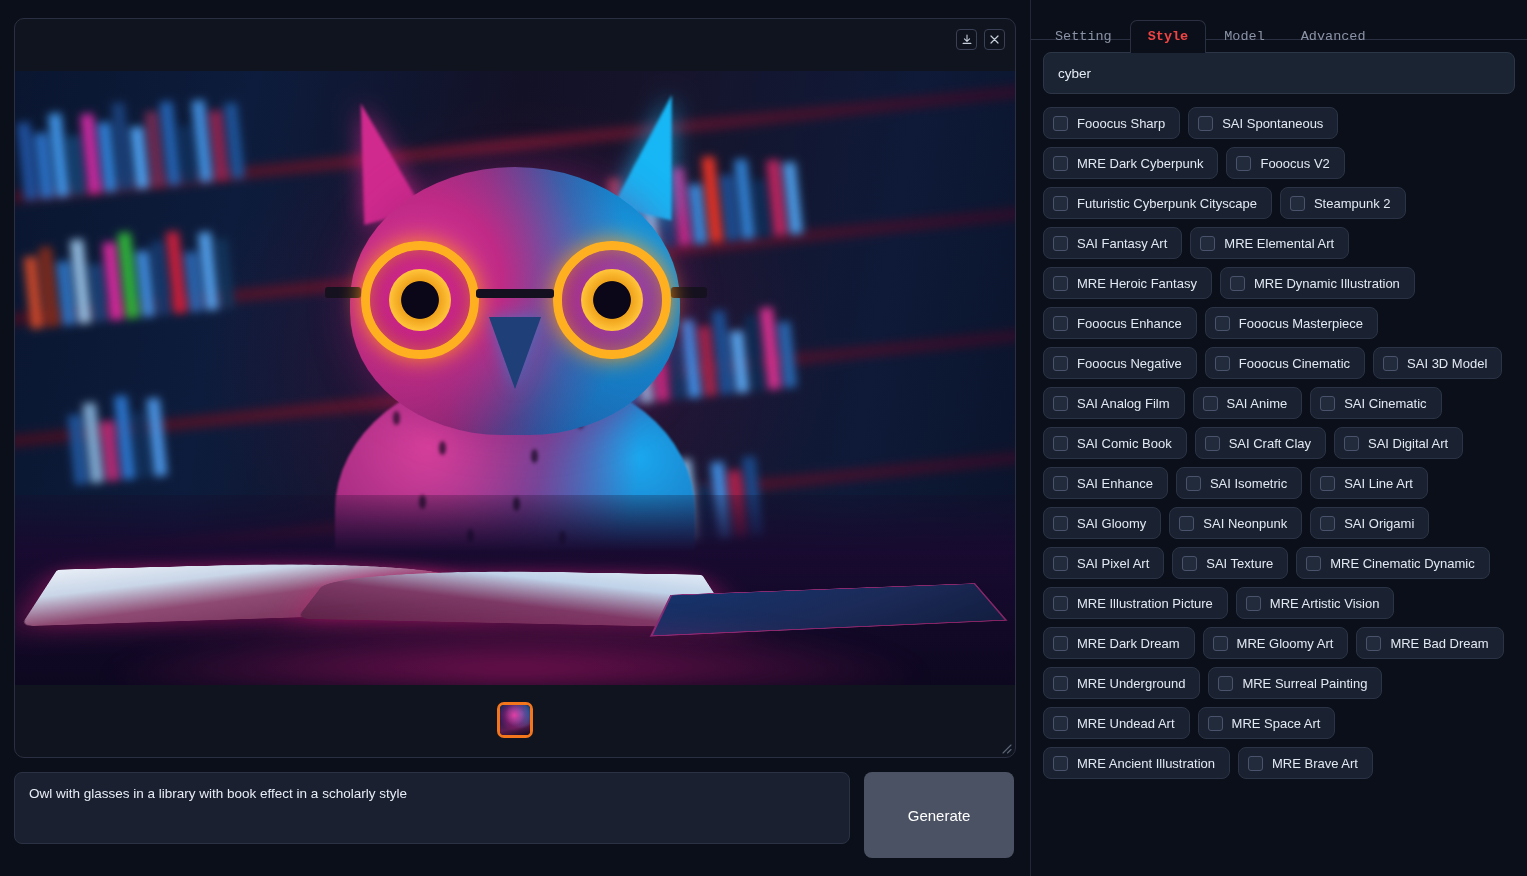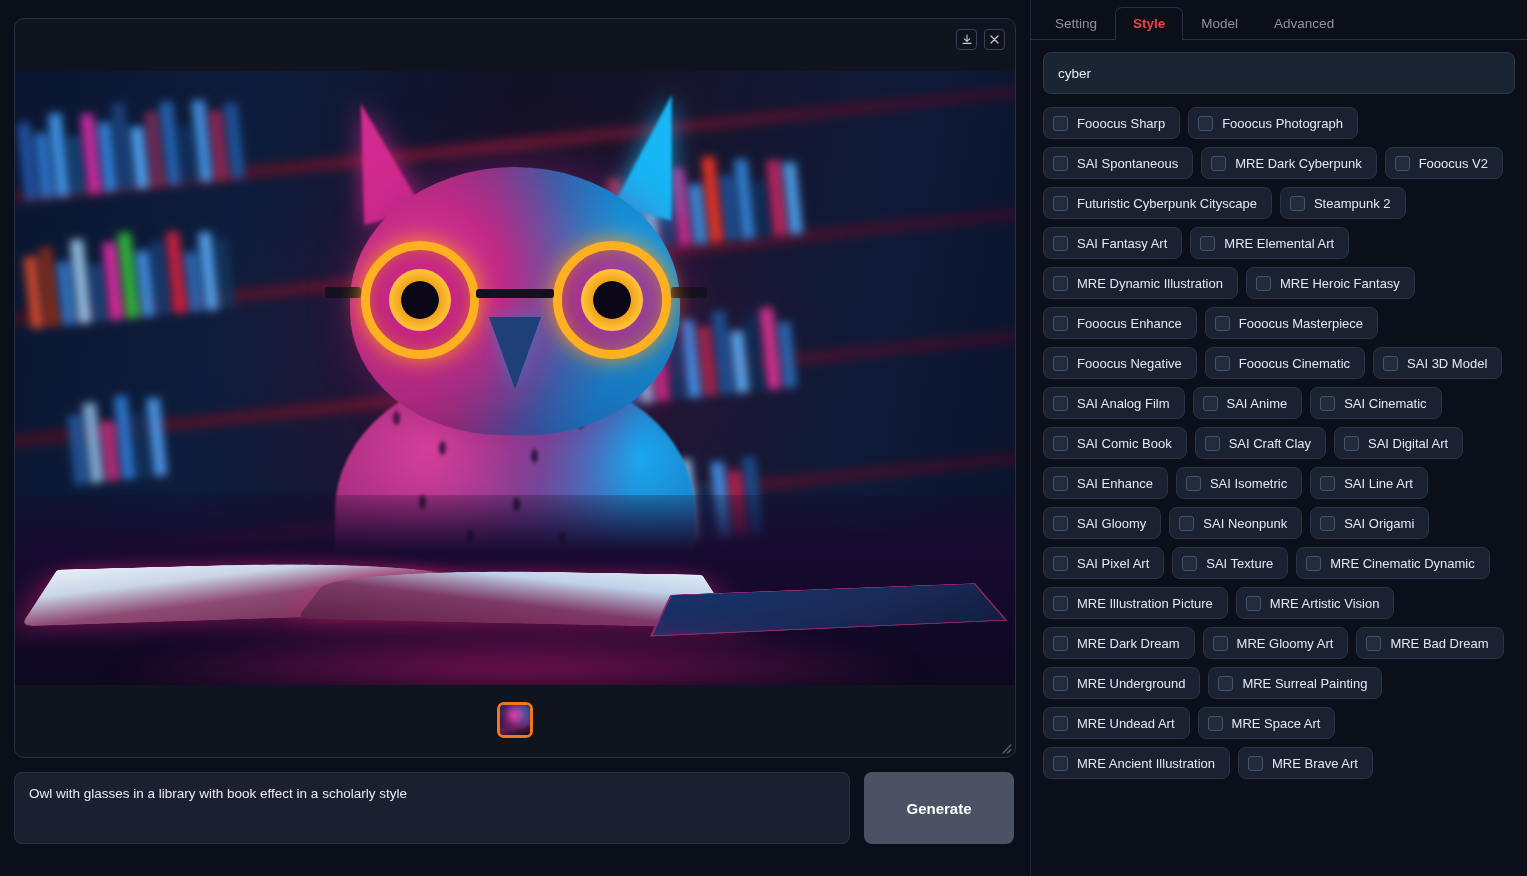--- a/index.html
+++ b/index.html
@@ -340,27 +340,27 @@
     color: #e8edf6;
     font-size: 13.5px;
     font-family: "Liberation Sans", sans-serif;
     padding: 12px 14px;
     resize: none;
     outline: none;
     line-height: 1.35;
   }
   .generate-btn {
     width: 150px;
-    height: 72px;
+    height: 86px;
     background: #4b5263;
     border: none;
     border-radius: 8px;
     color: #ffffff;
     font-size: 15px;
-    font-weight: bold;
+    font-weight: normal;
     font-family: "Liberation Sans", sans-serif;
     cursor: pointer;
   }
 
   
   .right-panel {
     position: relative;
     width: 497px;
     height: 876px;
     background: #0b0f19;
@@ -379,22 +379,23 @@
   }
   .tab {
     padding: 8px 17px 9px 17px;
     font-size: 13.5px;
     color: #8b93a7;
     cursor: pointer;
     border: 1px solid transparent;
     border-bottom: none;
     border-radius: 7px 7px 0 0;
     position: relative;
-    top: 1px;
+    top: 14px;
     background: transparent;
+    font-family: Liberation Mono, monospace;
   }
   .tab.active {
     color: #ef4444;
     font-weight: bold;
     border-color: #2a3042;
     background: #0b0f19;
   }
 
   .style-pane {
     flex: 1;
@@ -649,24 +650,20 @@
 
     <div class="style-pane">
       <input class="search-input" type="text" placeholder="Search styles" value="cyber" style="">
       <div class="style-list">
           <div class="style-chip">
             <span class="cb"></span>
             <span class="chip-label">Fooocus Sharp</span>
           </div>
           <div class="style-chip">
             <span class="cb"></span>
-            <span class="chip-label">Fooocus Photograph</span>
-          </div>
-          <div class="style-chip">
-            <span class="cb"></span>
             <span class="chip-label">SAI Spontaneous</span>
           </div>
           <div class="style-chip">
             <span class="cb"></span>
             <span class="chip-label">MRE Dark Cyberpunk</span>
           </div>
           <div class="style-chip">
             <span class="cb"></span>
             <span class="chip-label">Fooocus V2</span>
           </div>
@@ -681,25 +678,25 @@
           <div class="style-chip">
             <span class="cb"></span>
             <span class="chip-label">SAI Fantasy Art</span>
           </div>
           <div class="style-chip">
             <span class="cb"></span>
             <span class="chip-label">MRE Elemental Art</span>
           </div>
           <div class="style-chip">
             <span class="cb"></span>
+            <span class="chip-label">MRE Heroic Fantasy</span>
+          </div>
+          <div class="style-chip">
+            <span class="cb"></span>
             <span class="chip-label">MRE Dynamic Illustration</span>
-          </div>
-          <div class="style-chip">
-            <span class="cb"></span>
-            <span class="chip-label">MRE Heroic Fantasy</span>
           </div>
           <div class="style-chip">
             <span class="cb"></span>
             <span class="chip-label">Fooocus Enhance</span>
           </div>
           <div class="style-chip">
             <span class="cb"></span>
             <span class="chip-label">Fooocus Masterpiece</span>
           </div>
           <div class="style-chip">

